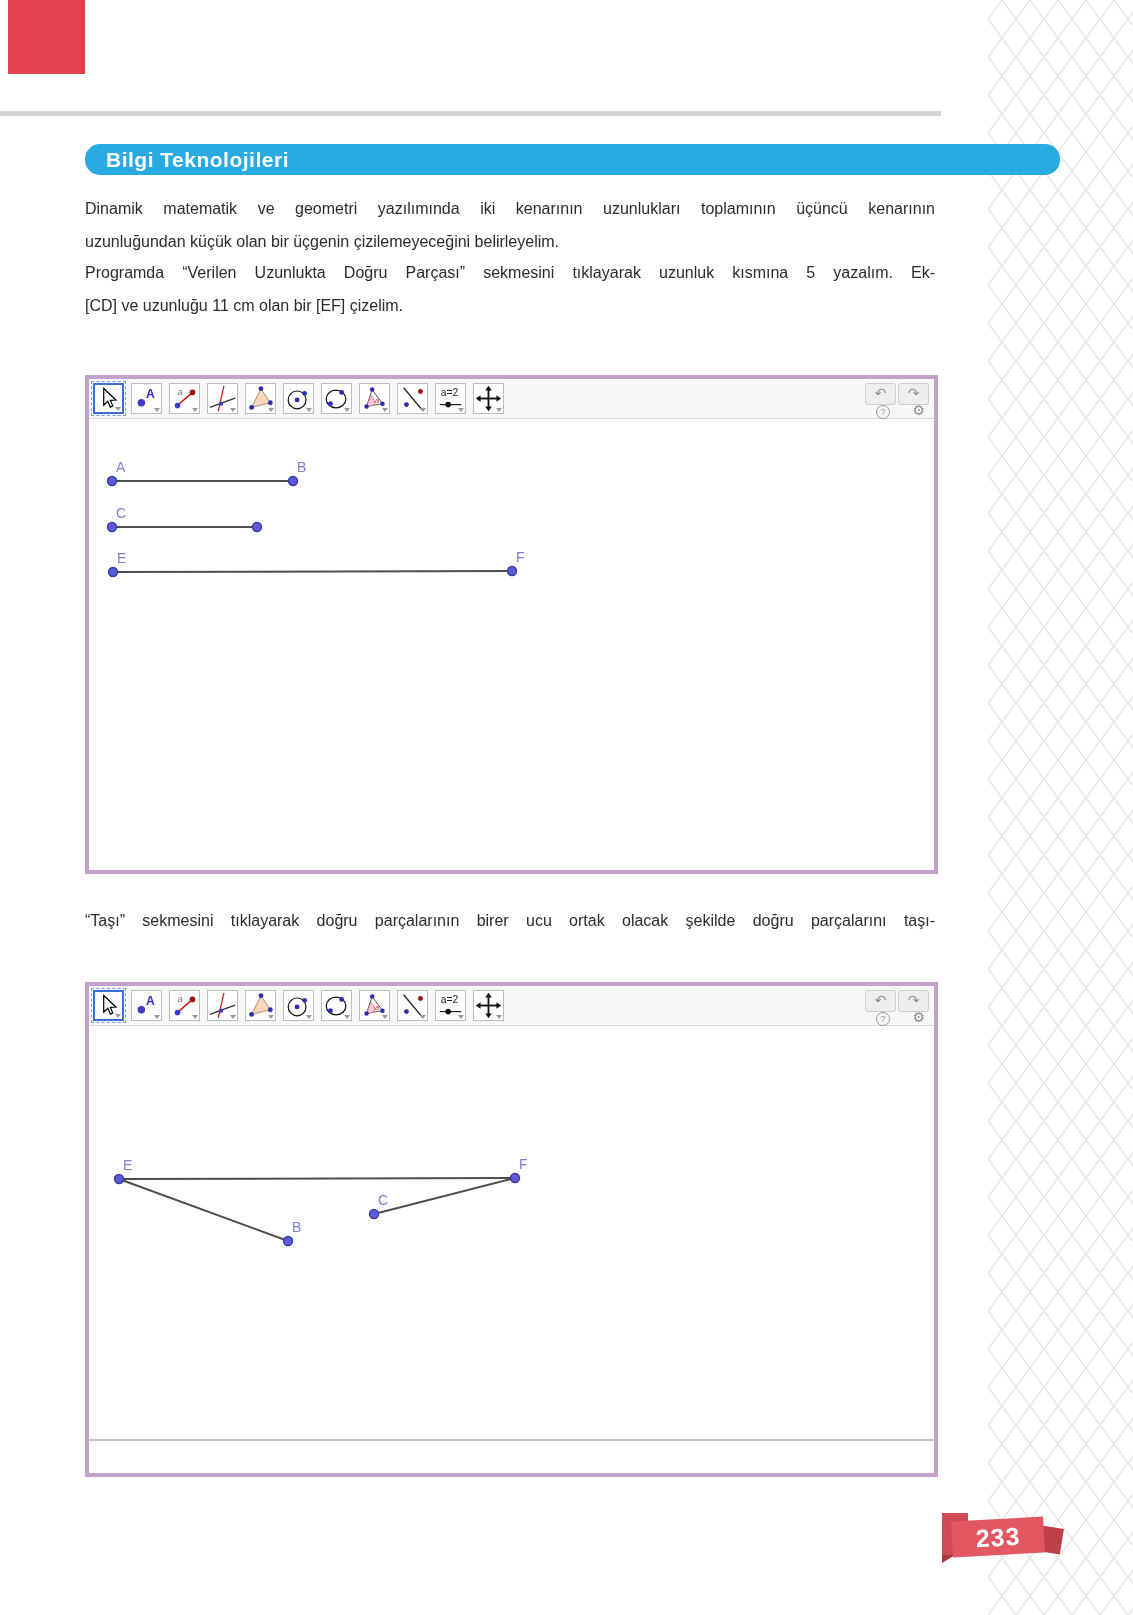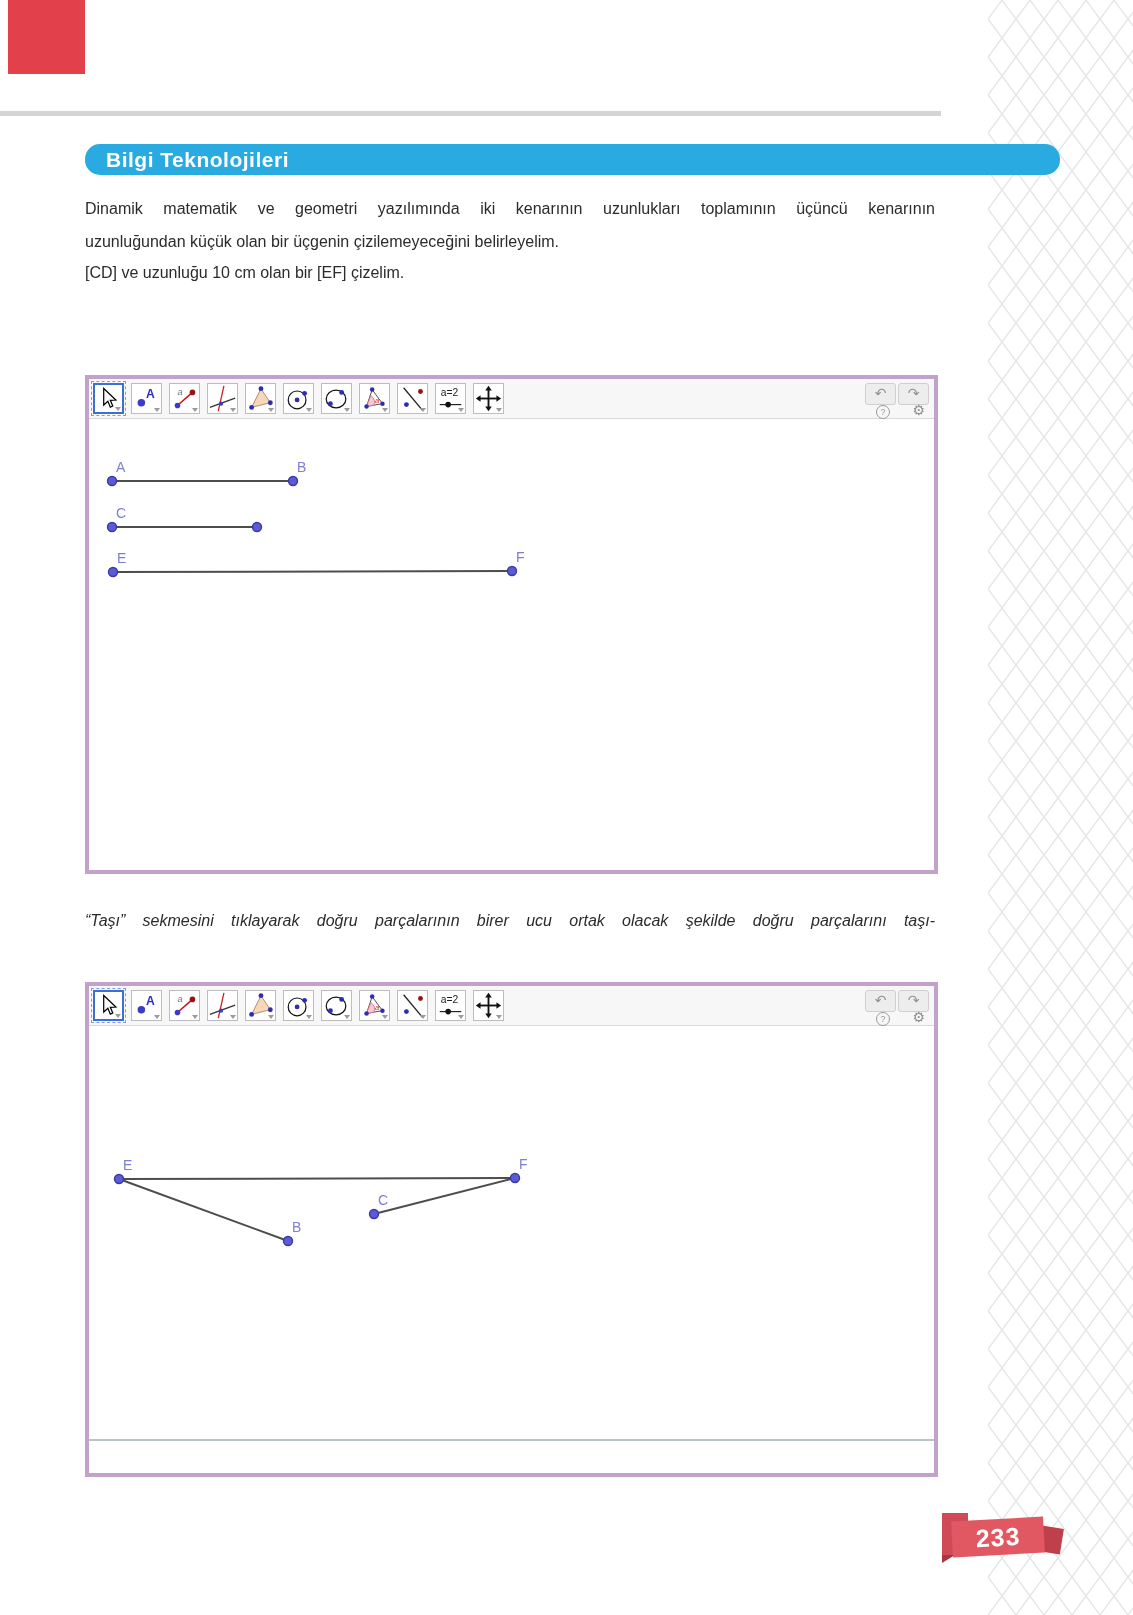--- a/index.html
+++ b/index.html
@@ -72,21 +72,22 @@
   <div id="section-bar" style="background:#29abe2;">
     <span class="t">Bilgi Teknolojileri</span>
   </div>
 
   <div class="para" style="top:192px;">
     <div class="ln">Dinamik matematik ve geometri yazılımında iki kenarının uzunlukları toplamının üçüncü kenarının</div>
     <div class="ln last">uzunluğundan küçük olan bir üçgenin çizilemeyeceğini belirleyelim.</div>
   </div>
 
   <div class="para" style="top:256px;">
-    <div class="ln last">[CD] ve uzunluğu 10 cm olan bir [EF] çizelim.</div>
+    <div class="ln">Programda “Verilen Uzunlukta Doğru Parçası” sekmesini tıklayarak uzunluk kısmına 5 yazalım. Ek-</div>
+    <div class="ln last">[CD] ve uzunluğu 11 cm olan bir [EF] çizelim.</div>
   </div>
 
   <div class="ggb-box" style="top:375px;height:491px;">
     <div class="ggb-toolbar">
   <div class="ggb-btn selected">
     <svg viewBox="0 0 31 31">
       <path d="M10 4 L10 23 L14.8 18.8 L17.6 25.4 L20.4 24.1 L17.6 17.6 L24 17.3 Z" fill="#ffffff" stroke="#000000" stroke-width="1.4"></path>
     </svg>
           <span class="ggb-dd"></span>
   </div>
@@ -193,21 +194,21 @@
           <circle cx="23" cy="108" r="4.5" fill="#5b5bd6" stroke="#3939a8" stroke-width="1.4"></circle>
           <text x="27" y="99" fill="#7e7ed2" font-size="14">C</text>
           <circle cx="168" cy="108" r="4.5" fill="#5b5bd6" stroke="#3939a8" stroke-width="1.4"></circle>
           <circle cx="24" cy="153" r="4.5" fill="#5b5bd6" stroke="#3939a8" stroke-width="1.4"></circle>
           <text x="28" y="144" fill="#7e7ed2" font-size="14">E</text>
           <circle cx="423" cy="152" r="4.5" fill="#5b5bd6" stroke="#3939a8" stroke-width="1.4"></circle>
           <text x="427" y="143" fill="#7e7ed2" font-size="14">F</text>
         </svg></div>
   </div>
 
-  <div class="para" style="top:904px;font-style:italic;">
+  <div class="para" style="top:904px;">
     <div class="ln">“Taşı” sekmesini tıklayarak doğru parçalarının birer ucu ortak olacak şekilde doğru parçalarını taşı-</div>
   </div>
 
   <div class="ggb-box" style="top:982px;height:487px;">
     <div class="ggb-toolbar">
   <div class="ggb-btn selected">
     <svg viewBox="0 0 31 31">
       <path d="M10 4 L10 23 L14.8 18.8 L17.6 25.4 L20.4 24.1 L17.6 17.6 L24 17.3 Z" fill="#ffffff" stroke="#000000" stroke-width="1.4"></path>
     </svg>
           <span class="ggb-dd"></span>

